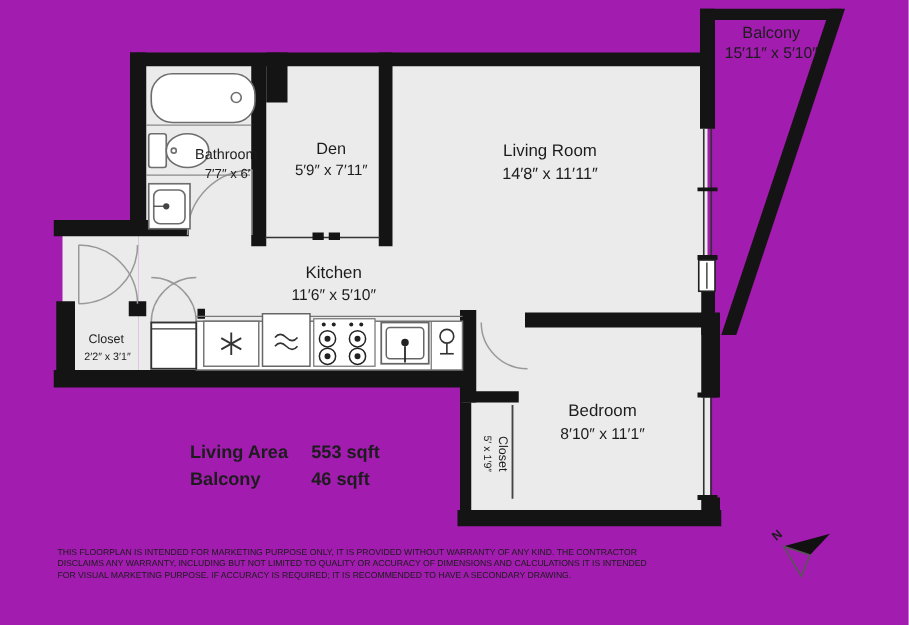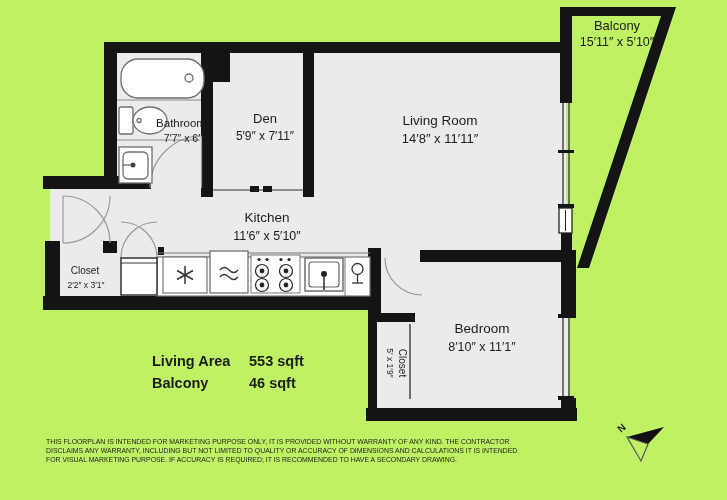--- a/index.html
+++ b/index.html
@@ -1,16 +1,16 @@
 <!DOCTYPE html>
 <html><head>
 <meta charset="utf-8">
 <style>
   html,body{margin:0;padding:0;background:#ffffff;}
-  .canvas{position:relative;width:727px;height:500px;background:#bef264;overflow:hidden;
+  .canvas{position:relative;width:727px;height:500px;background:#a21caf;overflow:hidden;
           font-family:"Liberation Sans", sans-serif;}
   svg{display:block;}
   svg text{font-family:"Liberation Sans", sans-serif;fill:#1c1c1c;}
   .room-name{font-weight:400;}
   .stats{font-weight:700;}
   .disclaimer{fill:#2e2e2e;}
 </style>
 </head>
 <body>
 

